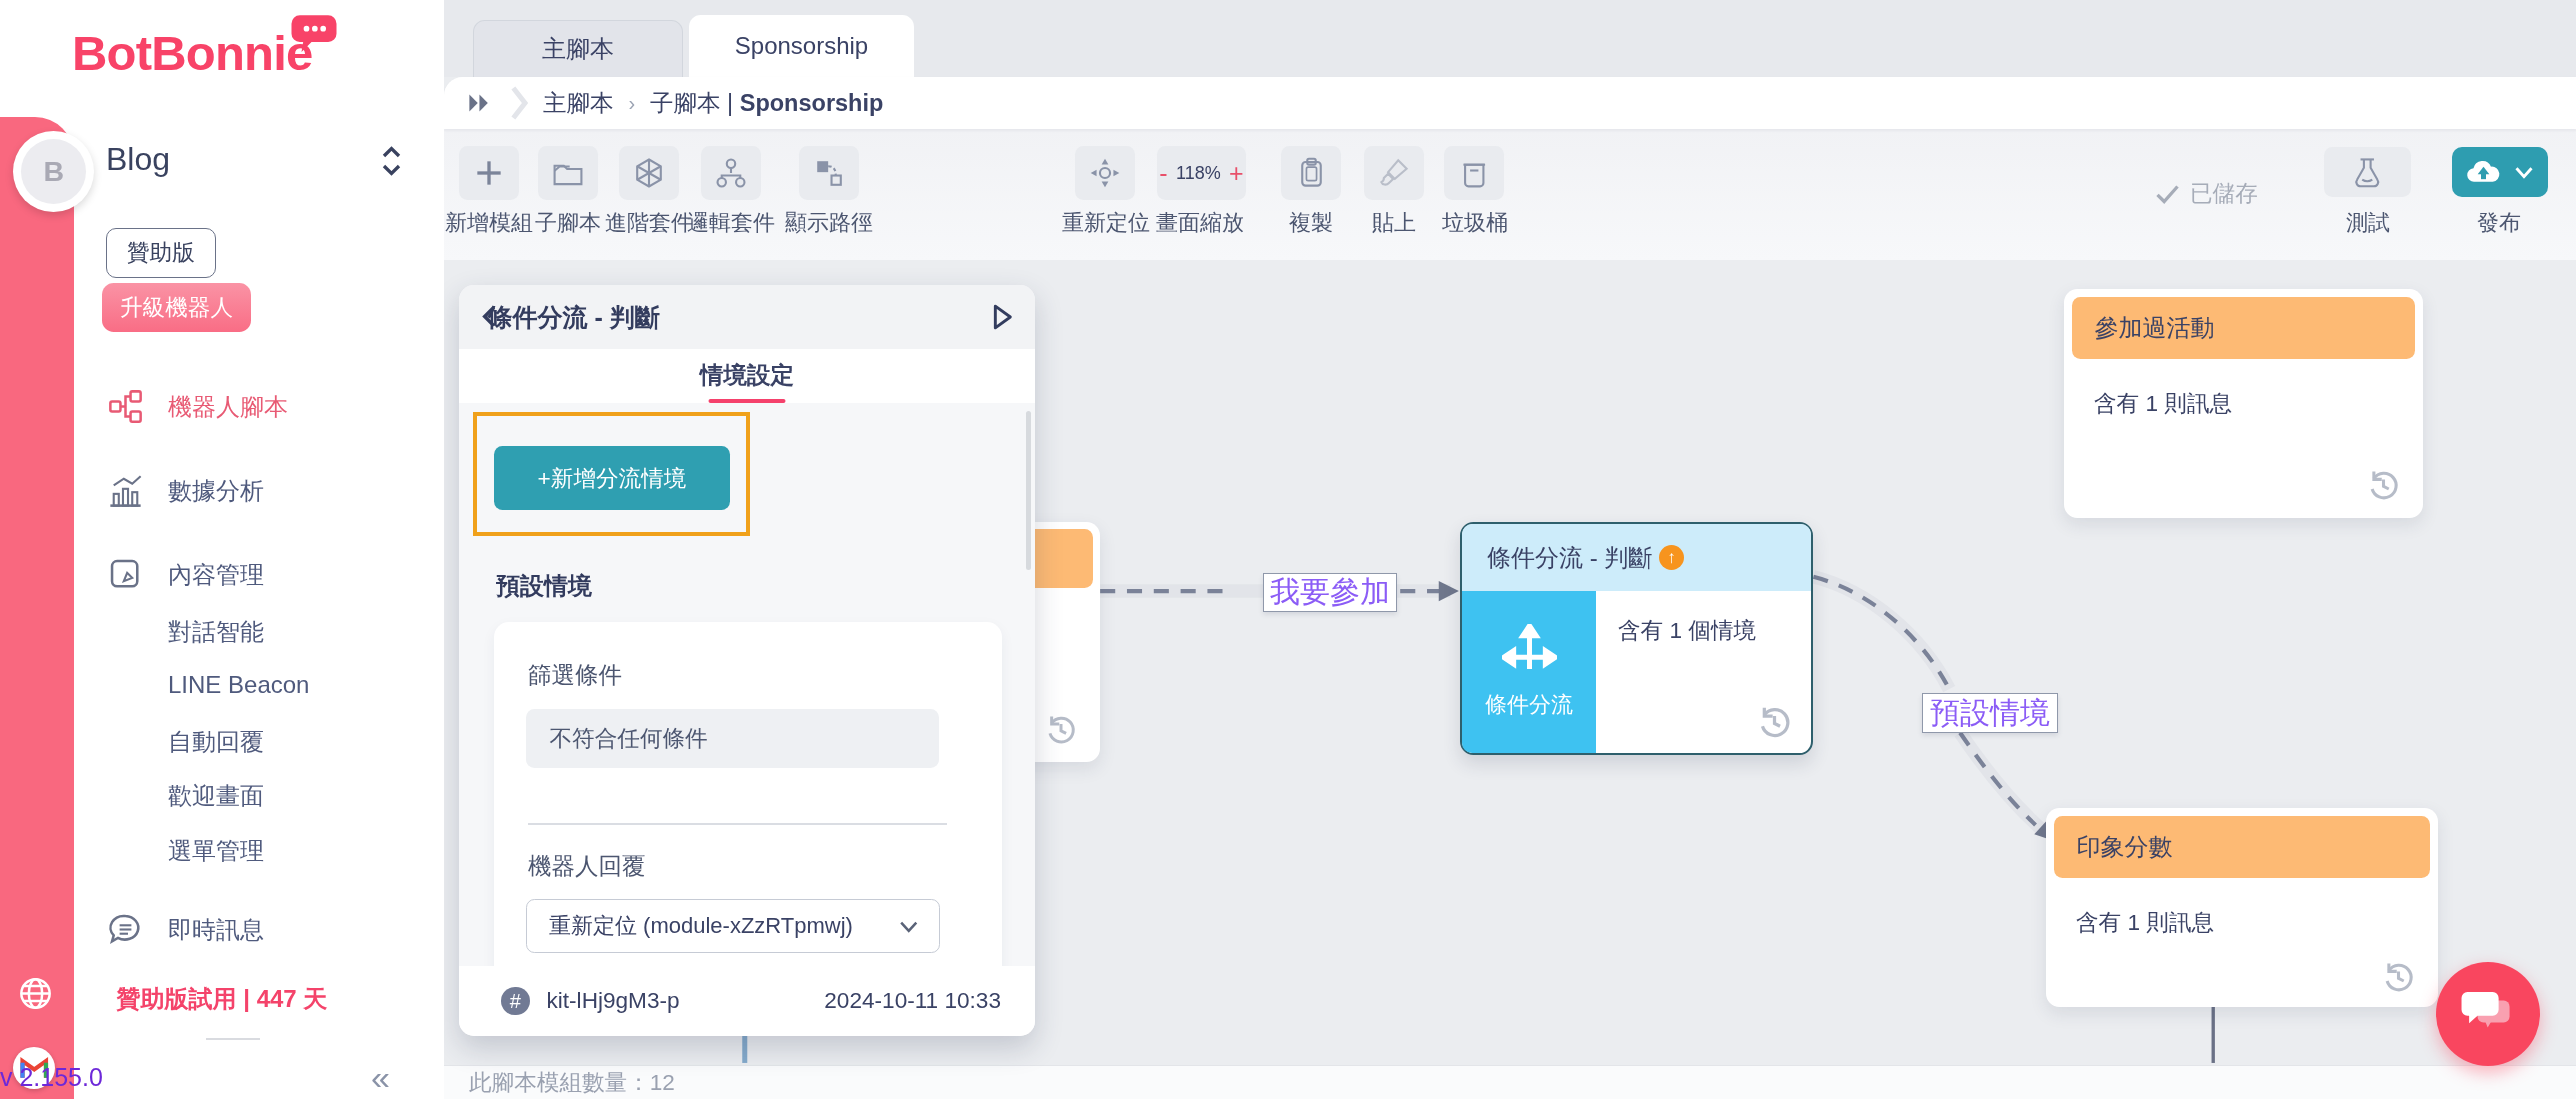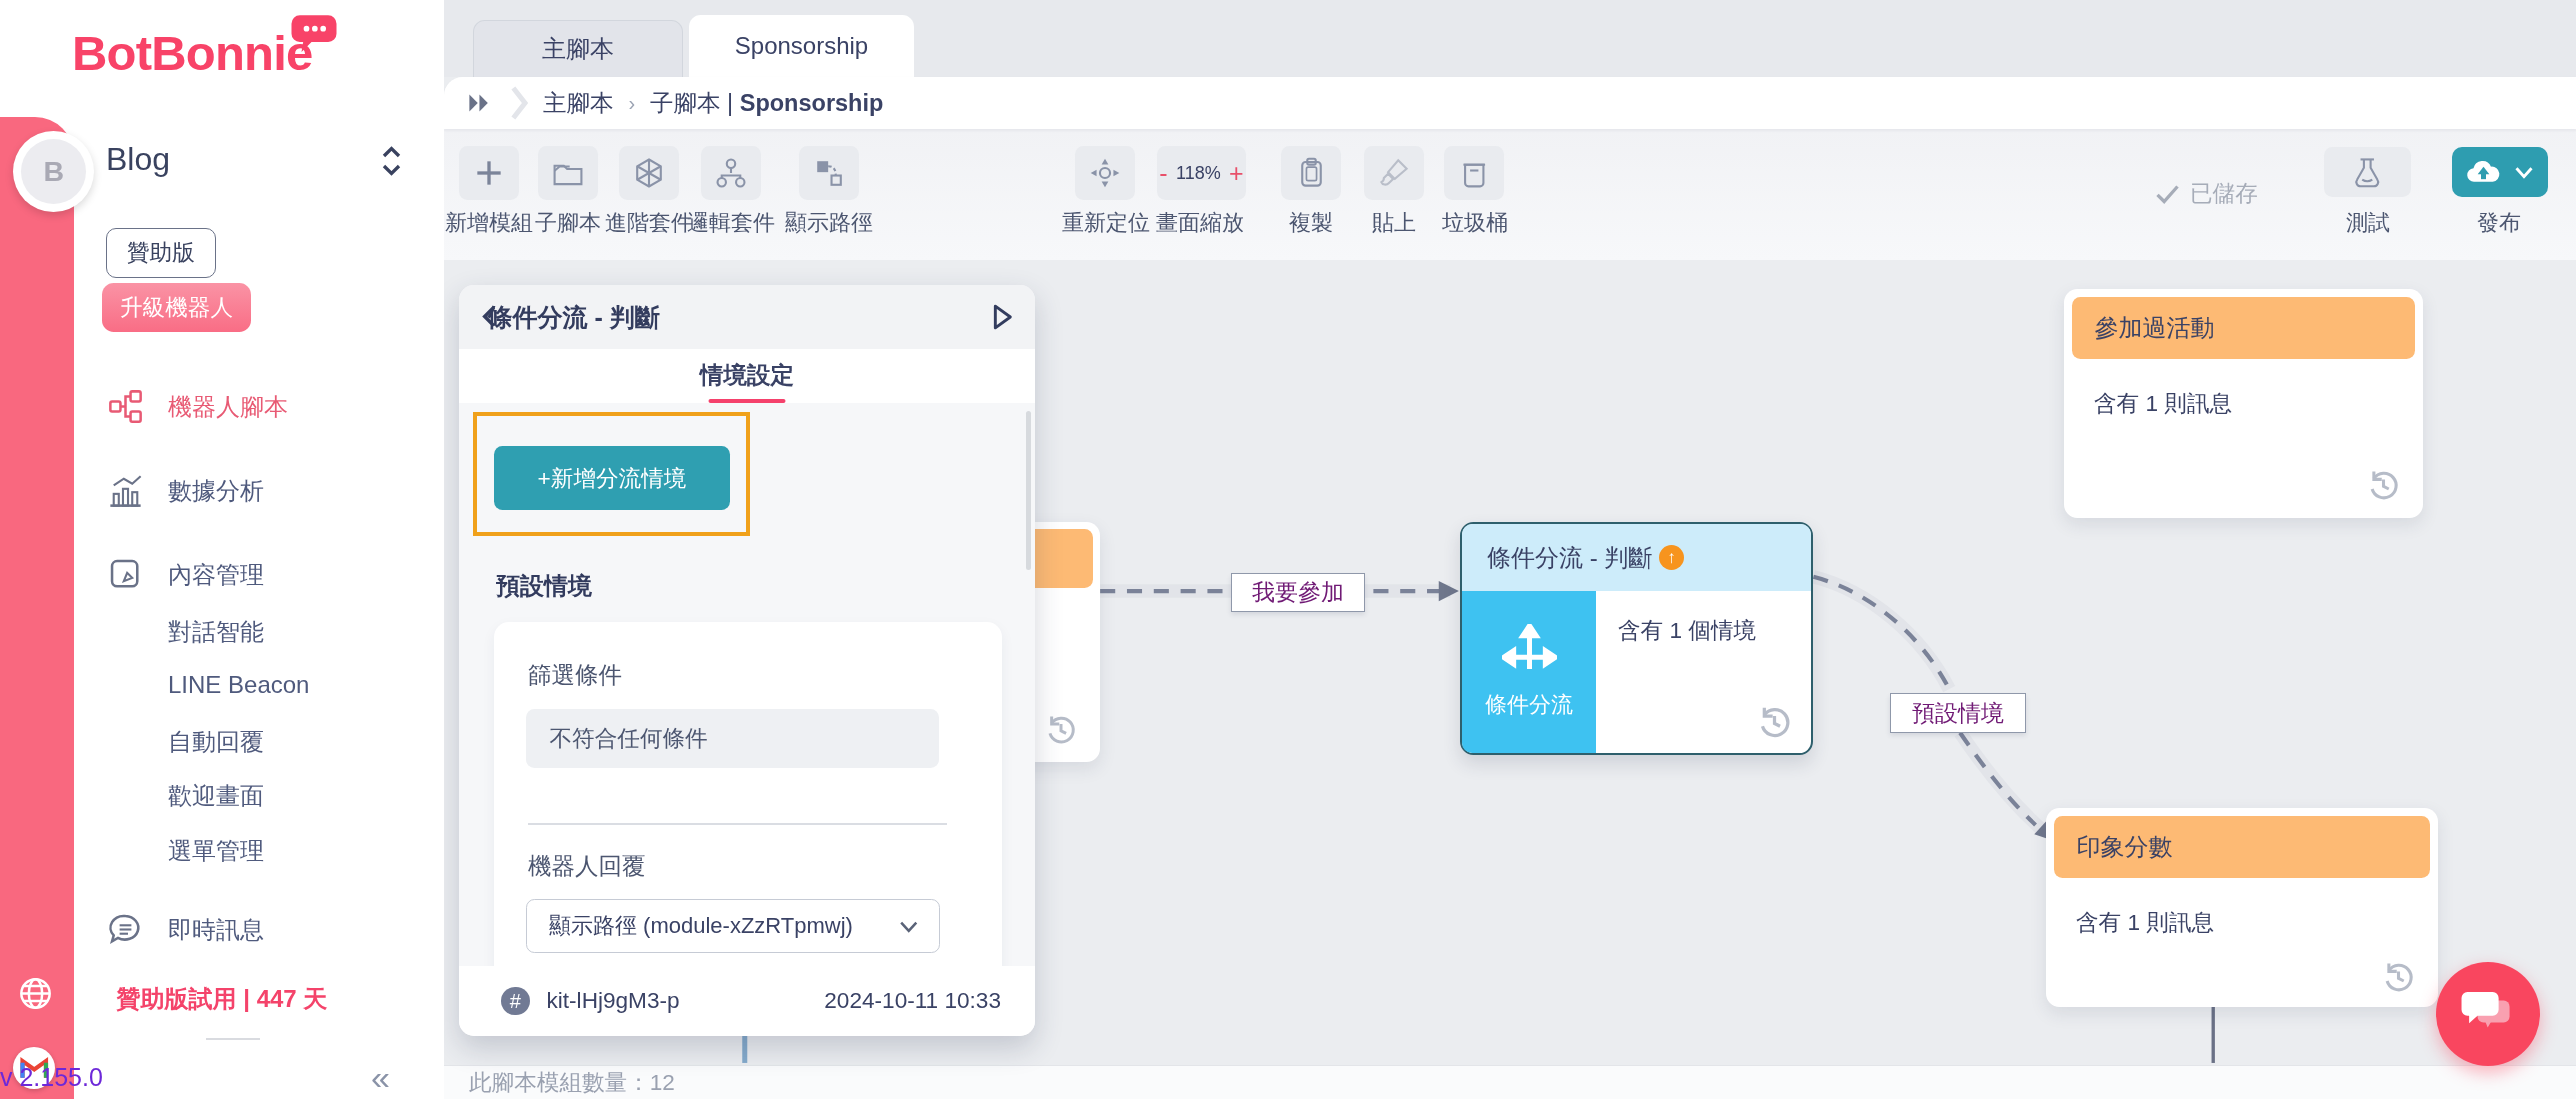--- a/index.html
+++ b/index.html
@@ -73,21 +73,21 @@
         display:flex;align-items:center;padding-left:25px;font-size:24px;color:#3a4265;gap:6.7px;}
   .badge-up{width:25px;height:25px;border-radius:50%;background:#f7941e;color:#fff;display:flex;align-items:center;
         justify-content:center;font-size:17px;font-weight:bold;}
   .ctile{position:absolute;left:0;top:67px;bottom:0;width:134px;background:#3ec2f1;border-radius:0 0 0 10px;
         display:flex;flex-direction:column;align-items:center;justify-content:center;gap:11.7px;color:#fff;font-size:22px;}
   .cbody{position:absolute;left:156px;top:91px;font-size:22.6px;color:#3a4265;}
   .cond .hist{right:18.4px;bottom:11.7px;}
   .hiddennode{left:520px;top:262px;width:136px;height:240px;}
   .hiddennode .nhead{left:6.7px;right:6.7px;top:6.7px;height:59px;padding-left:0;}
   .edge-label{position:absolute;background:#fff;border:1.7px solid #8f98aa;box-shadow:0 2.5px 5px rgba(40,50,80,.12);
-        font-size:23px;color:#701a75;display:flex;align-items:center;justify-content:center;}
+        font-size:30px;color:#8b5cf6;display:flex;align-items:center;justify-content:center;margin-left:32px;}
   .lbl-join{left:787px;top:313px;width:134px;height:39px;}
   .lbl-default{left:1446px;top:433px;width:136px;height:40px;}
   .strip{position:absolute;left:0;right:0;top:805px;height:34px;background:#fafbfc;border-top:0.8px solid #e3e5e9;
         font-size:22.6px;color:#9aa1b0;display:flex;align-items:center;padding-left:25px;}
   .fab{position:absolute;left:1992px;top:702px;width:104px;height:104px;border-radius:50%;background:#f9465f;
         box-shadow:0 6.7px 17px rgba(249,70,95,.4);display:flex;align-items:center;justify-content:center;}
 
   
   .panel{position:absolute;left:15px;top:25px;width:576px;height:751px;border-radius:15px;background:#f6f7f9;
         box-shadow:0 11.7px 28.5px rgba(40,50,80,.20);z-index:10;}
@@ -241,21 +241,21 @@
       </div>
       <div class="orangebox"></div>
       <div class="addbtn">+新增分流情境</div>
       <div class="defhead">預設情境</div>
       <div class="pcard">
         <div class="fieldlbl" style="top:37px;">篩選條件</div>
         <div class="pill">不符合任何條件</div>
         <div class="carddiv"></div>
         <div class="fieldlbl" style="top:228px;">機器人回覆</div>
         <div class="select">
-          <span>顯示路徑 (module-xZzRTpmwj)</span>
+          <span>重新定位 (module-xZzRTpmwj)</span>
           <span class="chev">
             <svg width="23.5" height="23.5" viewBox="0 0 28 28">
                 <polyline points="5,9 14,19 23,9" stroke="#5a6378" stroke-width="3" fill="none"></polyline>
               </svg>
           </span>
         </div>
       </div>
       <div class="pscroll"></div>
       <div class="pfoot">
         <span class="hash">#</span>

